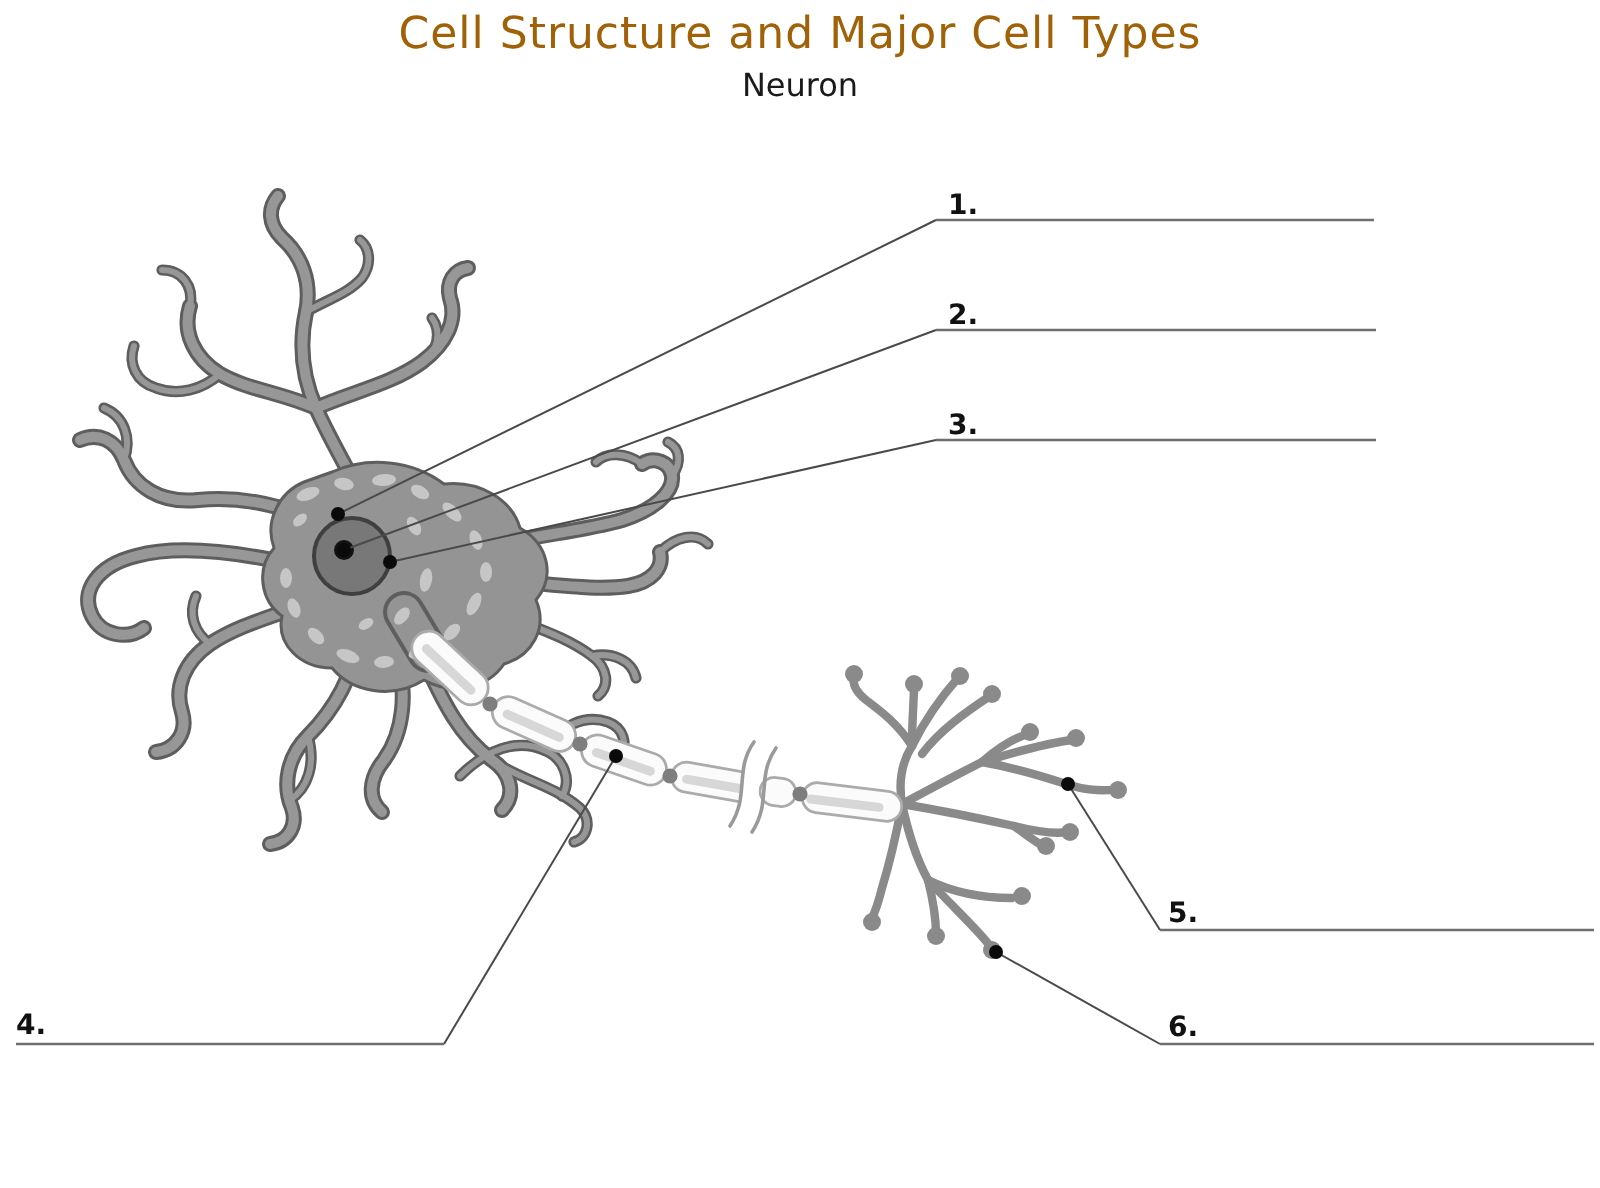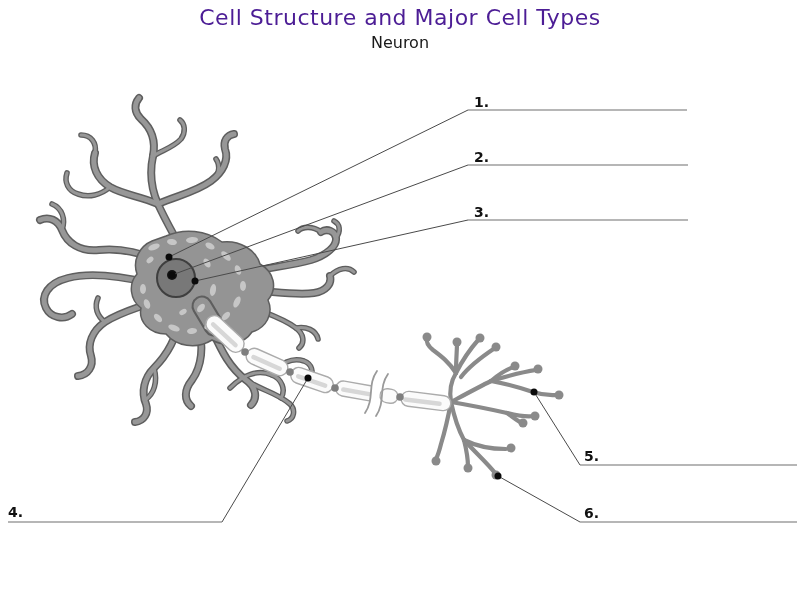--- a/index.html
+++ b/index.html
@@ -1,19 +1,19 @@
 <!DOCTYPE html>
 <html><head>
 <meta charset="utf-8">
 <style>
   html,body{margin:0;padding:0;background:#fff;}
   #page{position:relative;width:800px;height:594px;background:#ffffff;overflow:hidden;
         font-family:"DejaVu Sans","Liberation Sans",sans-serif;}
   .title{position:absolute;top:5px;left:0;width:800px;text-align:center;
-         font-size:22px;color:#4c1d95;letter-spacing:.5px;}
+         font-size:22px;color:#a16207;letter-spacing:.5px;}
   .subtitle{position:absolute;top:33px;left:0;width:800px;text-align:center;
          font-size:16px;color:#1a1a1a;}
   .footer{position:absolute;top:573px;left:0;width:800px;text-align:center;
          font-size:9px;color:#9a9a9a;}
   svg{position:absolute;top:0;left:0;}
   .lbl{font-family:"DejaVu Sans","Liberation Sans",sans-serif;font-weight:bold;
        font-size:14px;fill:#111;}
   .ans{font-family:"DejaVu Sans","Liberation Sans",sans-serif;font-size:12px;fill:#111;}
   .blank{stroke:#6e6e6e;stroke-width:1.2;}
   .leader{stroke:#4a4a4a;stroke-width:1;fill:none;}

